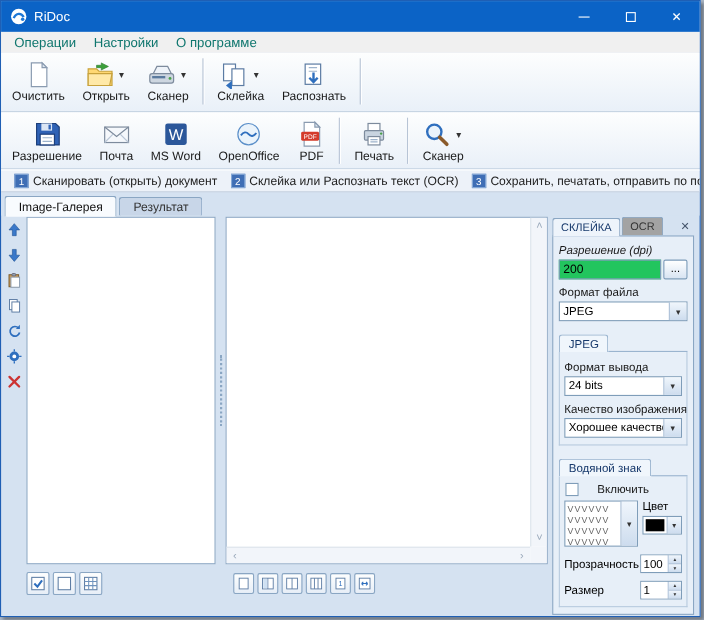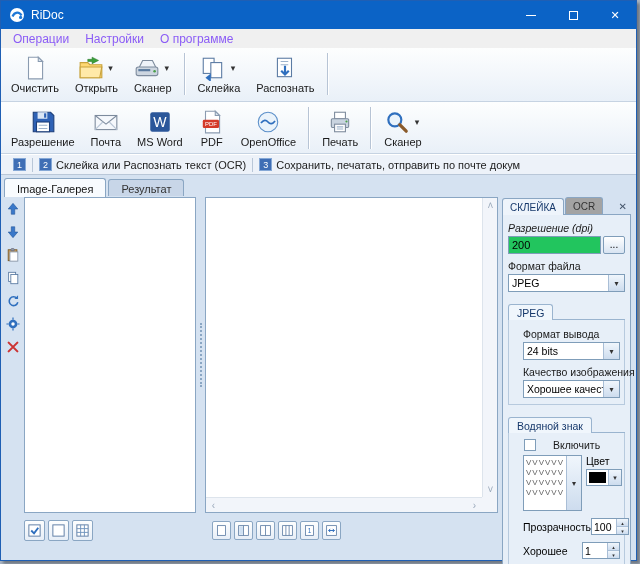--- a/index.html
+++ b/index.html
@@ -15,21 +15,21 @@
   .title-icon { width:16px; height:16px; margin:0 6px 0 8px; flex:0 0 auto; }
   .title-text { font-size:12px; }
   .caption-btns { margin-left:auto; display:flex; height:100%; }
   .cap-btn { width:42px; height:100%; display:flex; align-items:center; justify-content:center; cursor:default; }
   .min-glyph { width:10px; height:1px; background:#fff; display:block; }
   .max-glyph { width:9px; height:9px; border:1px solid #fff; display:block; }
   .close-glyph { font-size:11px; color:#fff; }
 
   
   .menubar { height:19px; background:#f0f0f0; display:flex; align-items:center; padding-left:4px; flex:0 0 auto; }
-  .menu-item { font-size:12px; color:#8b5cf6; padding:2px 8px; }
+  .menu-item { font-size:12px; color:#0f766e; padding:2px 8px; }
 
   
   .toolbar { display:flex; align-items:flex-start; background:linear-gradient(#fdfefe,#e9f0f8);
              border-bottom:1px solid #c6d3e2; padding:2px 2px 1px 2px; flex:0 0 auto; }
   .toolbar.tb1 { height:54px; }
   .toolbar.tb2 { height:52px; }
   .tb-btn { display:flex; flex-direction:column; align-items:center; padding:3px 7px 2px 7px; border:1px solid transparent; border-radius:2px; }
   .tb-ico-row { display:flex; align-items:center; gap:2px; height:27px; }
   .tb-ico { width:26px; height:26px; }
   .tb-drop { font-size:9px; color:#333; width:9px; text-align:center; }
@@ -97,28 +97,28 @@
                 display:flex; align-items:flex-end; justify-content:center; padding-bottom:3px; border-radius:2px; }
   .combo { height:18px; border:1px solid #7f9db9; background:#fff; display:flex; align-items:center; position:relative; }
   .combo-value { flex:1; font-size:10.5px; padding-left:3px; white-space:nowrap; overflow:hidden; }
   .combo-arrow { width:16px; height:100%; border-left:1px solid #a9bed6; background:linear-gradient(#f0f6fc,#cddcee);
                  display:flex; align-items:center; justify-content:center; font-size:8px; color:#333; flex:0 0 auto; }
 
   .group-head { display:flex; align-items:flex-end; margin-top:12px; }
   .mini-tab { font-size:10.5px; border:1px solid #9ab4cf; border-bottom:none; background:#f0f6fc;
               padding:2px 8px 1px 8px; border-radius:3px 3px 0 0; color:#16386b; }
   .head-line { flex:1; border-bottom:1px solid #9ab4cf; height:1px; }
-  .group-box { border:1px solid #b7cade; border-top:none; padding:2px 4px 6px 14px; }
+  .group-box { border:1px solid #b7cade; border-top:none; padding:2px 4px 6px 4px; }
 
   .chk-row { display:flex; align-items:center; gap:17px; margin:4px 0 4px 1px; }
   .chk-box { width:12px; height:12px; border:1px solid #7f9db9; background:#fff; flex:0 0 auto; }
   .chk-label { font-size:10.5px; color:#1a1a1a; }
 
   .wm-row { display:flex; gap:4px; }
-  .wm-preview-combo { display:flex; border:1px solid #7f9db9; background:#fff; height:56px; flex:1; }
+  .wm-preview-combo { display:flex; border:1px solid #7f9db9; background:#fff; height:42px; flex:1; }
   .wm-pattern { flex:1; font-size:8px; line-height:10px; letter-spacing:1px; color:#666; padding:2px 2px;
                 white-space:pre-line; overflow:hidden; }
   .wm-preview-arrow { width:15px; border-left:1px solid #a9bed6; background:linear-gradient(#f0f6fc,#cddcee);
                       display:flex; align-items:center; justify-content:center; font-size:8px; color:#333; }
   .wm-color-col { display:flex; flex-direction:column; align-items:flex-start; width:36px; flex:0 0 auto; }
   .wm-color-label { font-size:10.5px; margin-bottom:2px; }
   .color-combo { display:flex; border:1px solid #7f9db9; background:#fff; height:17px; width:36px; }
   .color-swatch { flex:1; background:#000; margin:2px; }
   .color-arrow { width:13px; border-left:1px solid #a9bed6; background:linear-gradient(#f0f6fc,#cddcee);
                  display:flex; align-items:center; justify-content:center; font-size:7px; color:#333; }
@@ -249,36 +249,36 @@
         <svg class="tb-ico" viewBox="0 0 24 24">
           <rect x="3" y="3" width="18" height="18" rx="2" fill="#2b579a"></rect>
           <text x="12" y="17" font-size="13" fill="#ffffff" text-anchor="middle" font-family="Liberation Sans, sans-serif">W</text>
         </svg>
       </div>
       <span class="tb-label">MS Word</span>
     </div>
     <div class="tb-btn">
       <div class="tb-ico-row">
         <svg class="tb-ico" viewBox="0 0 24 24">
+          <circle cx="12" cy="12" r="9" fill="#eaf3fb" stroke="#5b8fc9"></circle>
+          <path d="M5.5 13 q3.5-4.5 6.5-1 q3 3.5 6.5-1" stroke="#2f6fbe" stroke-width="1.6" fill="none"></path>
+        </svg>
+      </div>
+      <span class="tb-label">OpenOffice</span>
+    </div>
+    <div class="tb-btn">
+      <div class="tb-ico-row">
+        <svg class="tb-ico" viewBox="0 0 24 24">
           <path d="M6 2h9l4 4v16H6z" fill="#ffffff" stroke="#8a9bb0"></path>
           <path d="M15 2l4 4h-4z" fill="#dce6f0" stroke="#8a9bb0"></path>
           <rect x="3.5" y="10" width="15" height="7.5" rx="1.2" fill="#d43b2a"></rect>
           <text x="11" y="15.8" font-size="5.5" fill="#ffffff" text-anchor="middle" font-family="Liberation Sans, sans-serif">PDF</text>
         </svg>
       </div>
       <span class="tb-label">PDF</span>
-    </div>
-    <div class="tb-btn">
-      <div class="tb-ico-row">
-        <svg class="tb-ico" viewBox="0 0 24 24">
-          <circle cx="12" cy="12" r="9" fill="#eaf3fb" stroke="#5b8fc9"></circle>
-          <path d="M5.5 13 q3.5-4.5 6.5-1 q3 3.5 6.5-1" stroke="#2f6fbe" stroke-width="1.6" fill="none"></path>
-        </svg>
-      </div>
-      <span class="tb-label">OpenOffice</span>
     </div>
     <div class="tb-sep"></div>
     <div class="tb-btn">
       <div class="tb-ico-row">
         <svg class="tb-ico" viewBox="0 0 24 24">
           <rect x="7" y="3" width="10" height="6" fill="#ffffff" stroke="#7d8b9d"></rect>
           <rect x="4" y="9" width="16" height="8" rx="1" fill="#c9d4e0" stroke="#7d8b9d"></rect>
           <circle cx="18" cy="11.5" r="1" fill="#4a9f4a"></circle>
           <rect x="7" y="14" width="10" height="7" fill="#ffffff" stroke="#7d8b9d"></rect>
           <path d="M9 16.5h6M9 18.5h6" stroke="#9db3cc"></path>
@@ -295,20 +295,21 @@
         </svg>
         <span class="tb-drop">▾</span>
       </div>
       <span class="tb-label">Сканер</span>
     </div>
   </div>
 
   <div class="hintbar">
     <div class="hint">
       <span class="hint-num">1</span>
+      <span class="hint-text">Сканировать (открыть) документ</span>
     </div>
     <div class="hint-sep"></div>
     <div class="hint">
       <span class="hint-num">2</span>
       <span class="hint-text">Склейка или Распознать текст (OCR)</span>
     </div>
     <div class="hint-sep"></div>
     <div class="hint">
       <span class="hint-num">3</span>
       <span class="hint-text">Сохранить, печатать, отправить по почте докум</span>
@@ -511,21 +512,21 @@
             <span class="spin-label">Прозрачность</span>
             <div class="spin">
               <input value="100" style="">
               <div class="spin-btns">
                 <div class="spin-btn">▴</div>
                 <div class="spin-btn">▾</div>
               </div>
             </div>
           </div>
           <div class="spin-row">
-            <span class="spin-label">Хорошее</span>
+            <span class="spin-label">Размер</span>
             <div class="spin">
               <input value="1" style="">
               <div class="spin-btns">
                 <div class="spin-btn">▴</div>
                 <div class="spin-btn">▾</div>
               </div>
             </div>
           </div>
         </div>
 

